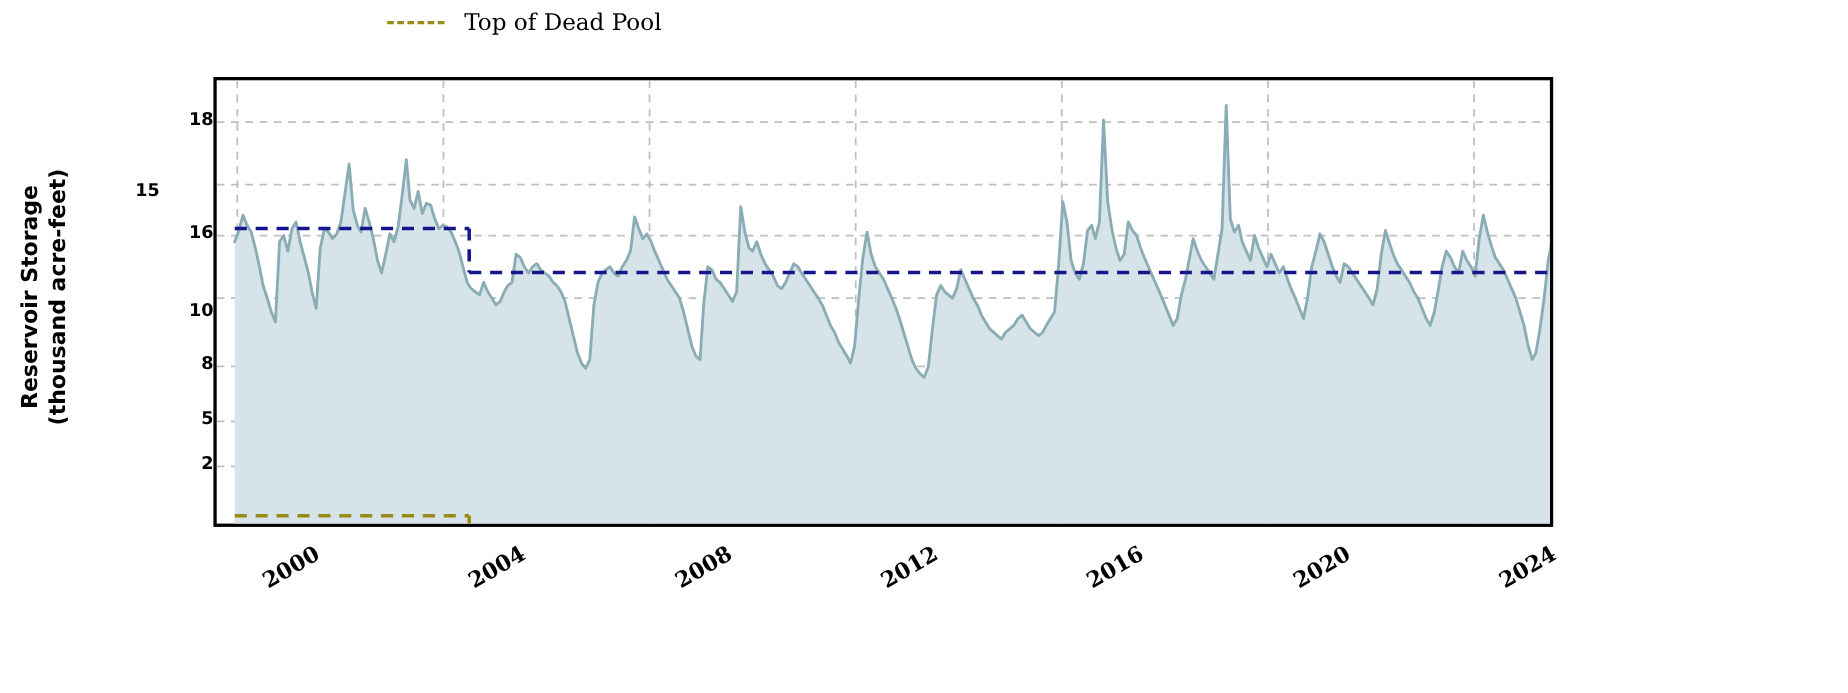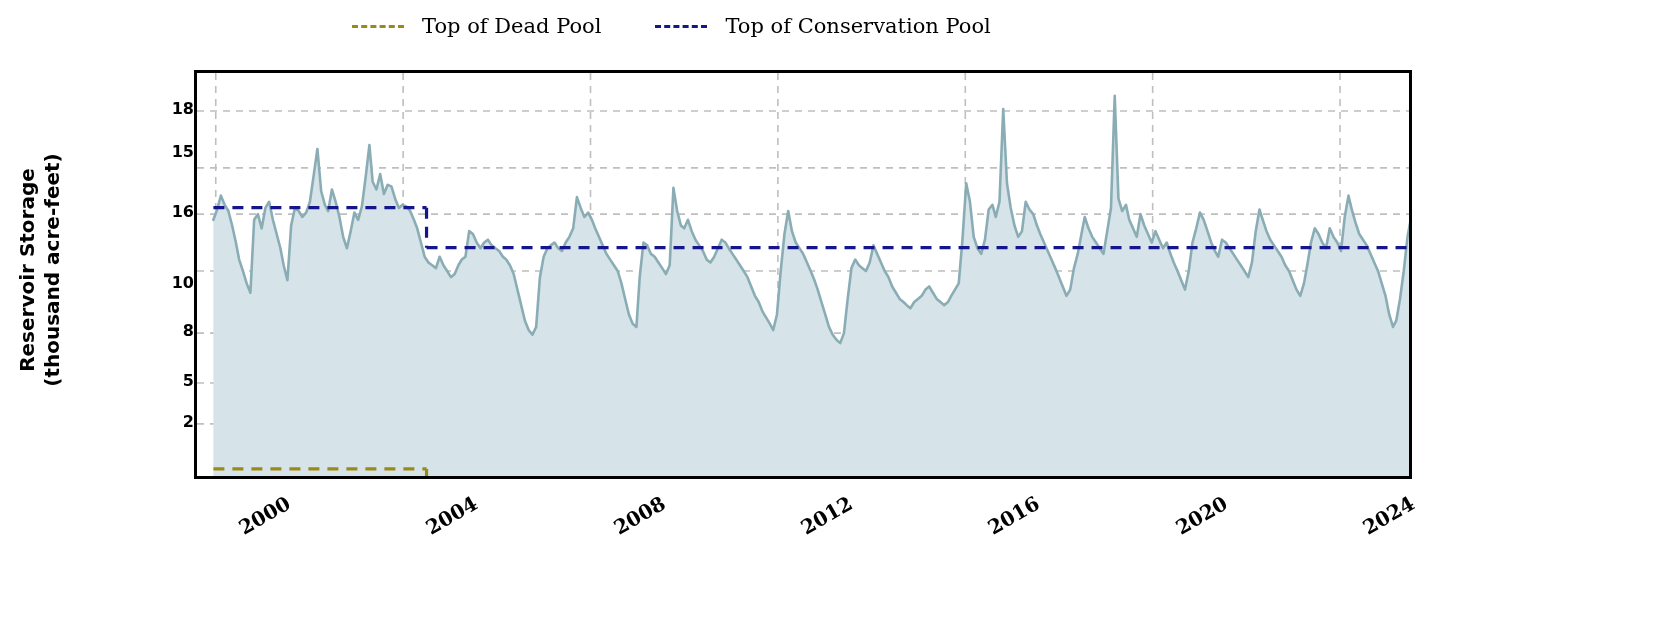--- a/index.html
+++ b/index.html
@@ -1,20 +1,20 @@
 <!DOCTYPE html>
 <html><head>
 <meta charset="utf-8">
 <style>
   html,body{margin:0;padding:0;background:#ffffff;}
   body{width:1680px;height:630px;font-family:"DejaVu Serif",serif;overflow:hidden;}
   #root{position:relative;width:1680px;height:630px;background:#fff;}
 
   
-  #legend{position:absolute;left:352px;top:8px;height:30px;display:flex;align-items:flex-end;gap:0;}
+  #legend{position:absolute;left:352px;top:8px;height:30px;display:flex;align-items:flex-start;gap:0;}
   .legend-entry{display:flex;align-items:center;}
   .legend-entry .lg-label{font-family:"DejaVu Serif",serif;font-size:21px;color:#000;white-space:nowrap;}
   .lg-dash{width:52px;height:0;border-top:3.5px dashed #9a8b16;margin-right:18px;}
   .lg-dash.blue{border-top-color:#16168c;}
   .lg-swatch{width:44px;height:22px;background:#e0e0e0;margin-right:18px;}
   .lg-gap{width:54px;}
 
   
   #ylabel{position:absolute;left:0;top:0;width:70px;height:550px;}
   #ylabel .ytxt{
@@ -43,41 +43,37 @@
 <body>
 
 <div id="root">
 
   <div id="legend">
     <div class="legend-entry">
       <span class="lg-dash"></span>
       <span class="lg-label">Top of Dead Pool</span>
     </div>
     <div class="lg-gap"></div>
-    <div class="legend-entry">
-      <span class="lg-dash blue"></span>
-      <span class="lg-label">Top of Conservation Pool</span>
-    </div>
     <div class="lg-gap"></div>
   </div>
 
   <div id="ylabel">
     <div class="ytxt">
       <div>Reservoir Storage</div>
       <div>(thousand acre-feet)</div>
     </div>
   </div>
 
   <div id="yticks-layer">
       <div class="ytick" style="top: 420.922px;">2</div>
       <div class="ytick" style="top: 380.022px;">5</div>
       <div class="ytick" style="top: 330.124px;">8</div>
       <div class="ytick" style="top: 267.956px; margin-top: 14px;">10</div>
       <div class="ytick" style="top: 211.105px;">16</div>
-      <div class="ytick" style="top: 151px;">15</div>
+      <div class="ytick" style="top: 173px; text-align: center;">15</div>
       <div class="ytick" style="top: 108.037px;">18</div>
     </div>
 
   <div id="plot">
     <div id="plotinner">
         <svg width="1218" height="409">
           <line x1="0" y1="350.92199999999997" x2="1218" y2="350.92199999999997" stroke="#bfbfbf" stroke-width="1.6" stroke-dasharray="7,6"></line>
           <line x1="0" y1="310.022" x2="1218" y2="310.022" stroke="#bfbfbf" stroke-width="1.6" stroke-dasharray="7,6"></line>
           <line x1="0" y1="260.124" x2="1218" y2="260.124" stroke="#bfbfbf" stroke-width="1.6" stroke-dasharray="7,6"></line>
           <line x1="0" y1="197.956" x2="1218" y2="197.956" stroke="#bfbfbf" stroke-width="1.6" stroke-dasharray="7,6"></line>

